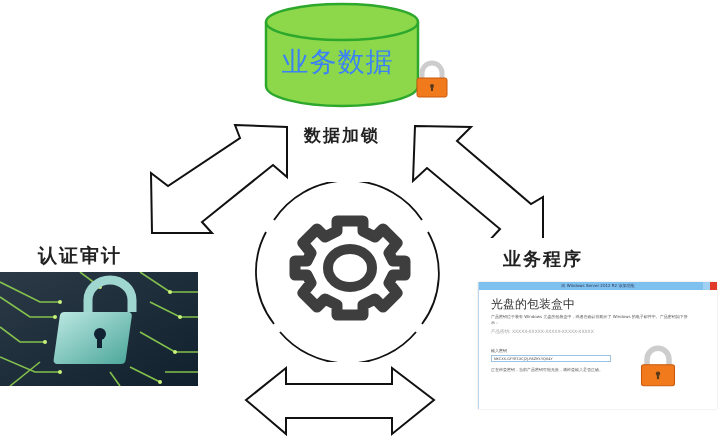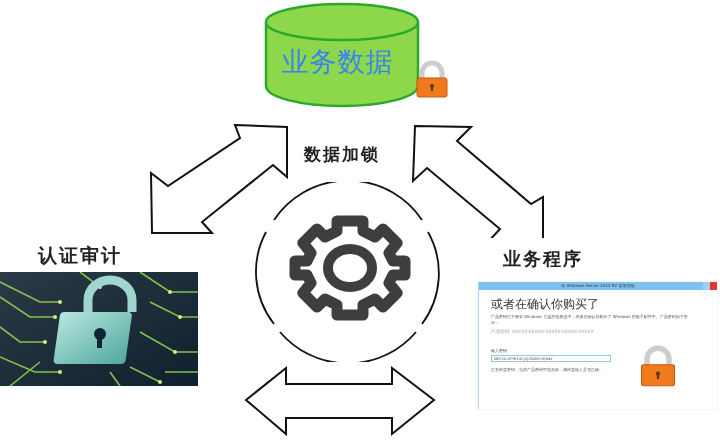--- a/index.html
+++ b/index.html
@@ -36,21 +36,21 @@
 </svg>
 <div class="db-label">业务数据</div>
 
 <svg class="abs" style="left:412px;top:60px" width="40" height="40" viewBox="0 0 40 40">
   <path d="M10,20 L10,13 A10,10 0 0 1 30,13 L30,20" fill="none" stroke="#cdcdcd" stroke-width="5"></path>
   <rect x="5" y="18" width="30" height="19" rx="2" fill="#f07a1c" stroke="#c9590e" stroke-width="1"></rect>
   <circle cx="20" cy="26" r="2" fill="#5a3a1c"></circle>
     <rect x="19" y="26" width="2" height="5" fill="#5a3a1c"></rect>
 </svg>
 
-<div class="lbl" style="left:304px;top:124px;margin-top:19px;">数据加锁</div>
+<div class="lbl" style="left:304px;top:124px;">数据加锁</div>
 
 <svg class="abs" style="left:140px;top:115px" width="170" height="120" viewBox="0 0 170 120">
   <polygon points="95,10 147,12 147,62 133,50 62,107 72,118 12,118 11,58 28,71 100,23" fill="#fff" stroke="#111" stroke-width="2"></polygon>
 </svg>
 <svg class="abs" style="left:405px;top:118px" width="150" height="120" viewBox="0 0 150 120">
   <polygon points="10,8 66,9 52,23 126,86 138,79 138,124 82,125 95,111 22,50 8,63" fill="#fff" stroke="#111" stroke-width="2"></polygon>
 </svg>
 <svg class="abs" style="left:240px;top:362px" width="200" height="78" viewBox="0 0 200 78">
   <polygon points="6,38 46,6 46,22 152,22 152,6 194,38 152,72 152,56 46,56 46,72" fill="#fff" stroke="#111" stroke-width="2"></polygon>
 </svg>
@@ -115,21 +115,21 @@
 <div class="lbl" style="left:503px;top:247px;font-size:18px;">业务程序</div>
 <div class="win">
   <div class="win-title">
     <span>向 Windows Server 2012 R2 添加功能</span>
     <div class="win-ctrl">
       <span style="background:#7ec1ee"></span>
       <span style="background:#9fd0f2"></span>
       <span style="background:#e23a2a"></span>
     </div>
   </div>
-  <div class="win-h">或者在确认你购买了</div>
+  <div class="win-h">光盘的包装盒中</div>
   <div class="win-desc">产品密钥位于装有 Windows 光盘的包装盒中，或者在确认你购买了 Windows 的电子邮件中。产品密钥如下所示：</div>
   <div class="win-key">产品密钥: XXXXX-XXXXX-XXXXX-XXXXX-XXXXX</div>
   <div class="win-inlbl">输入密钥</div>
   <div class="win-input">NKCXX-GFYRT-XCJ2J-R6ZKY-YQV4Y</div>
   <div class="win-note">正在检查密钥，当前产品密钥可能无效，请检查输入是否正确。</div>
 </div>
 <svg class="abs" style="left:636px;top:345px" width="44" height="44" viewBox="0 0 40 40">
   <path d="M10,20 L10,13 A10,10 0 0 1 30,13 L30,20" fill="none" stroke="#cdcdcd" stroke-width="5"></path>
   <rect x="5" y="18" width="30" height="19" rx="2" fill="#f07a1c" stroke="#c9590e" stroke-width="1"></rect>
   <circle cx="20" cy="26" r="2" fill="#5a3a1c"></circle>

